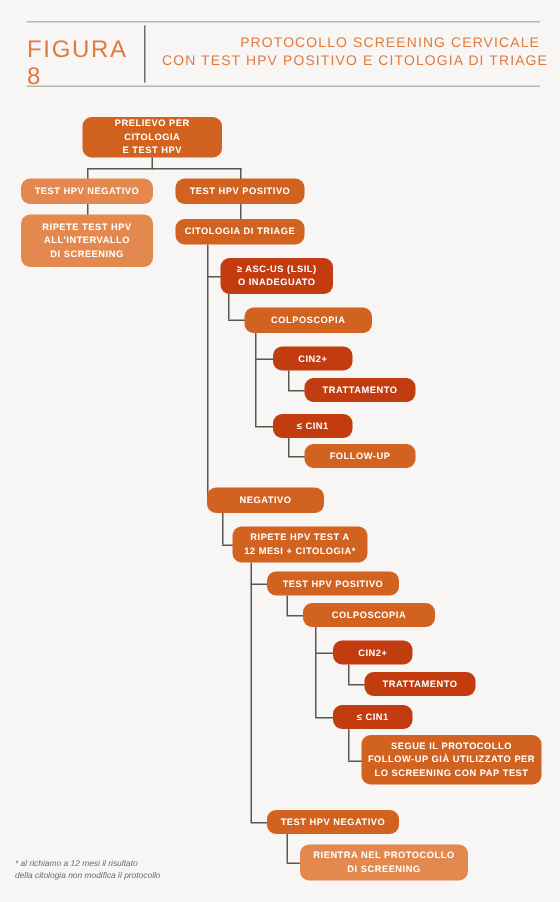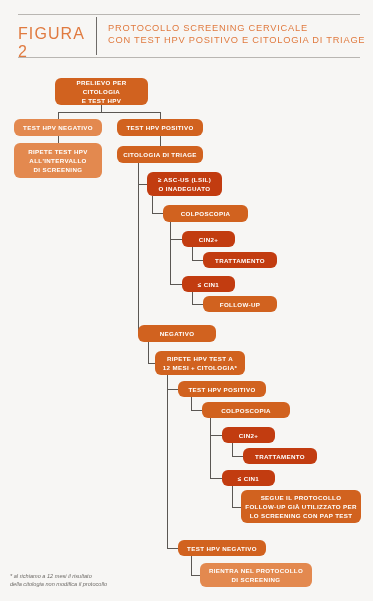--- a/index.html
+++ b/index.html
@@ -21,21 +21,21 @@
   .hdr .fignum{
     position:absolute;left:0;top:11px;width:74px;
     font-size:16px;letter-spacing:1.1px;color:#e07a3f;
     font-family:"Liberation Sans",sans-serif;
   }
   .hdr .ttl{
     position:absolute;left:90px;top:8px;width:252px;
     font-size:9.3px;line-height:12.4px;letter-spacing:0.75px;
     color:#e07a3f;
   }
-  .hdr .ttl div{white-space:nowrap;}
+  .hdr .ttl div{white-space:nowrap;text-align:right;}
 
   
   .ln{position:absolute;background:#5b5753;}
   .ln.v{width:1px;}
   .ln.h{height:1px;}
 
   
   .bx{
     position:absolute;
     border-radius:6px;
@@ -63,21 +63,21 @@
 </style>
 </head>
 <body>
 
 <div id="chart">
 
   <div class="hdr">
     <div class="rule top"></div>
     <div class="rule bot"></div>
     <div class="vrule"></div>
-    <div class="fignum">FIGURA 2</div>
+    <div class="fignum">FIGURA 8</div>
     <div class="ttl">
       <div>PROTOCOLLO SCREENING CERVICALE</div>
       <div>CON TEST HPV POSITIVO E CITOLOGIA DI TRIAGE</div>
     </div>
   </div>
 
   <div id="lines">
       <div class="ln v" style="left: 101px; top: 105px; height: 8px;"></div>
       <div class="ln h" style="left: 58px; top: 112px; width: 103px;"></div>
       <div class="ln v" style="left: 58px; top: 112px; height: 8px;"></div>

